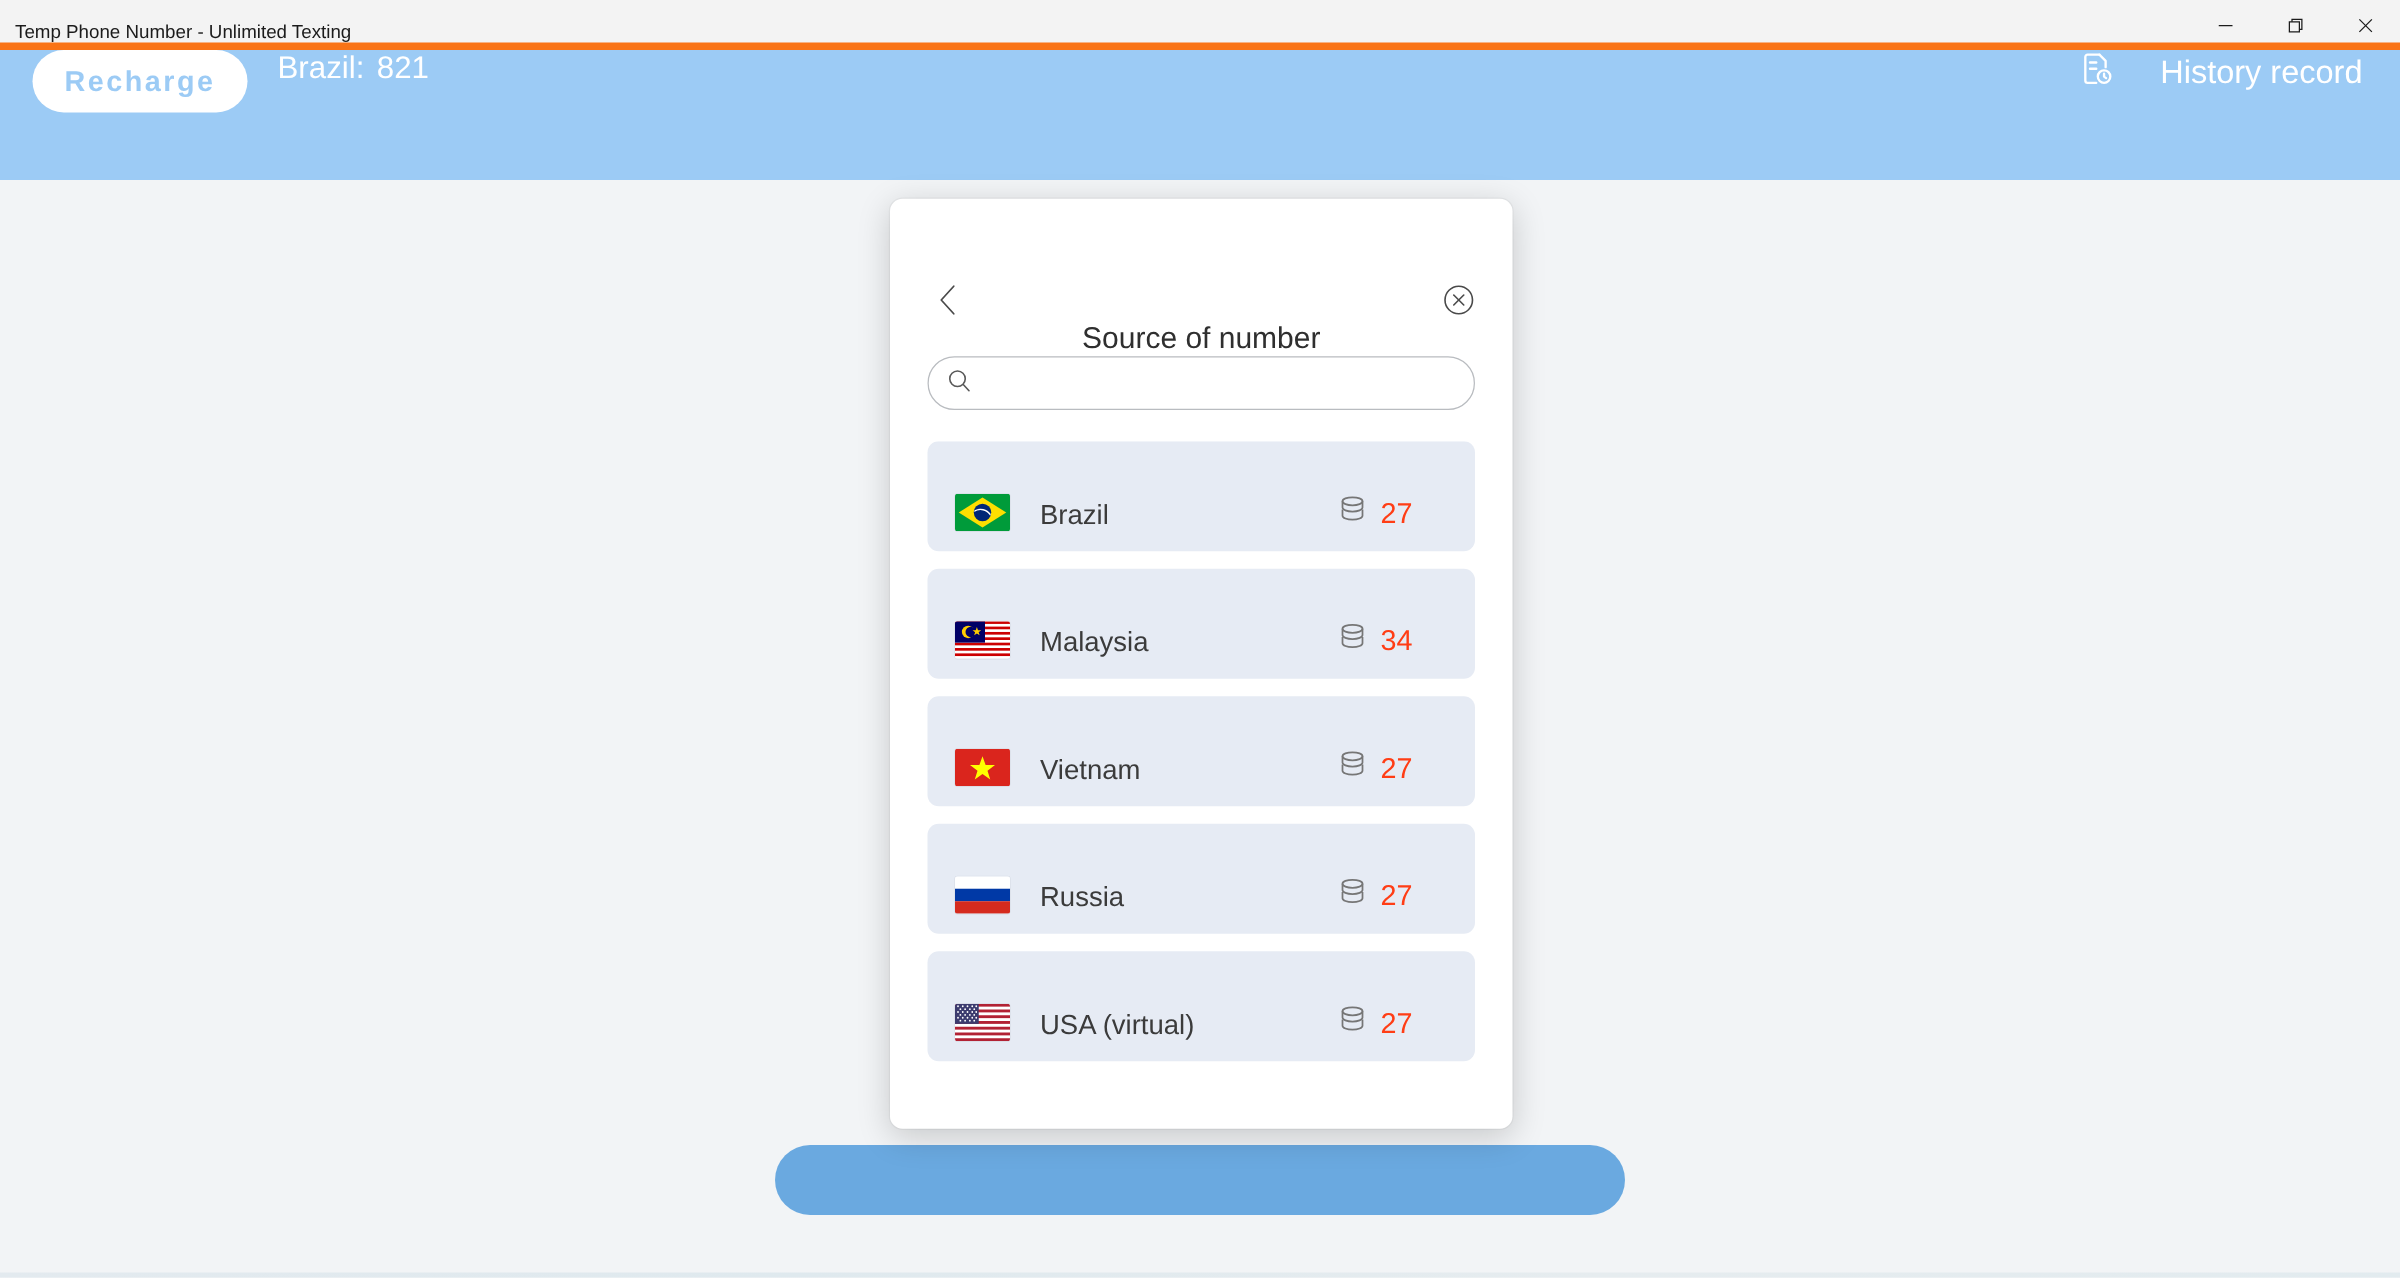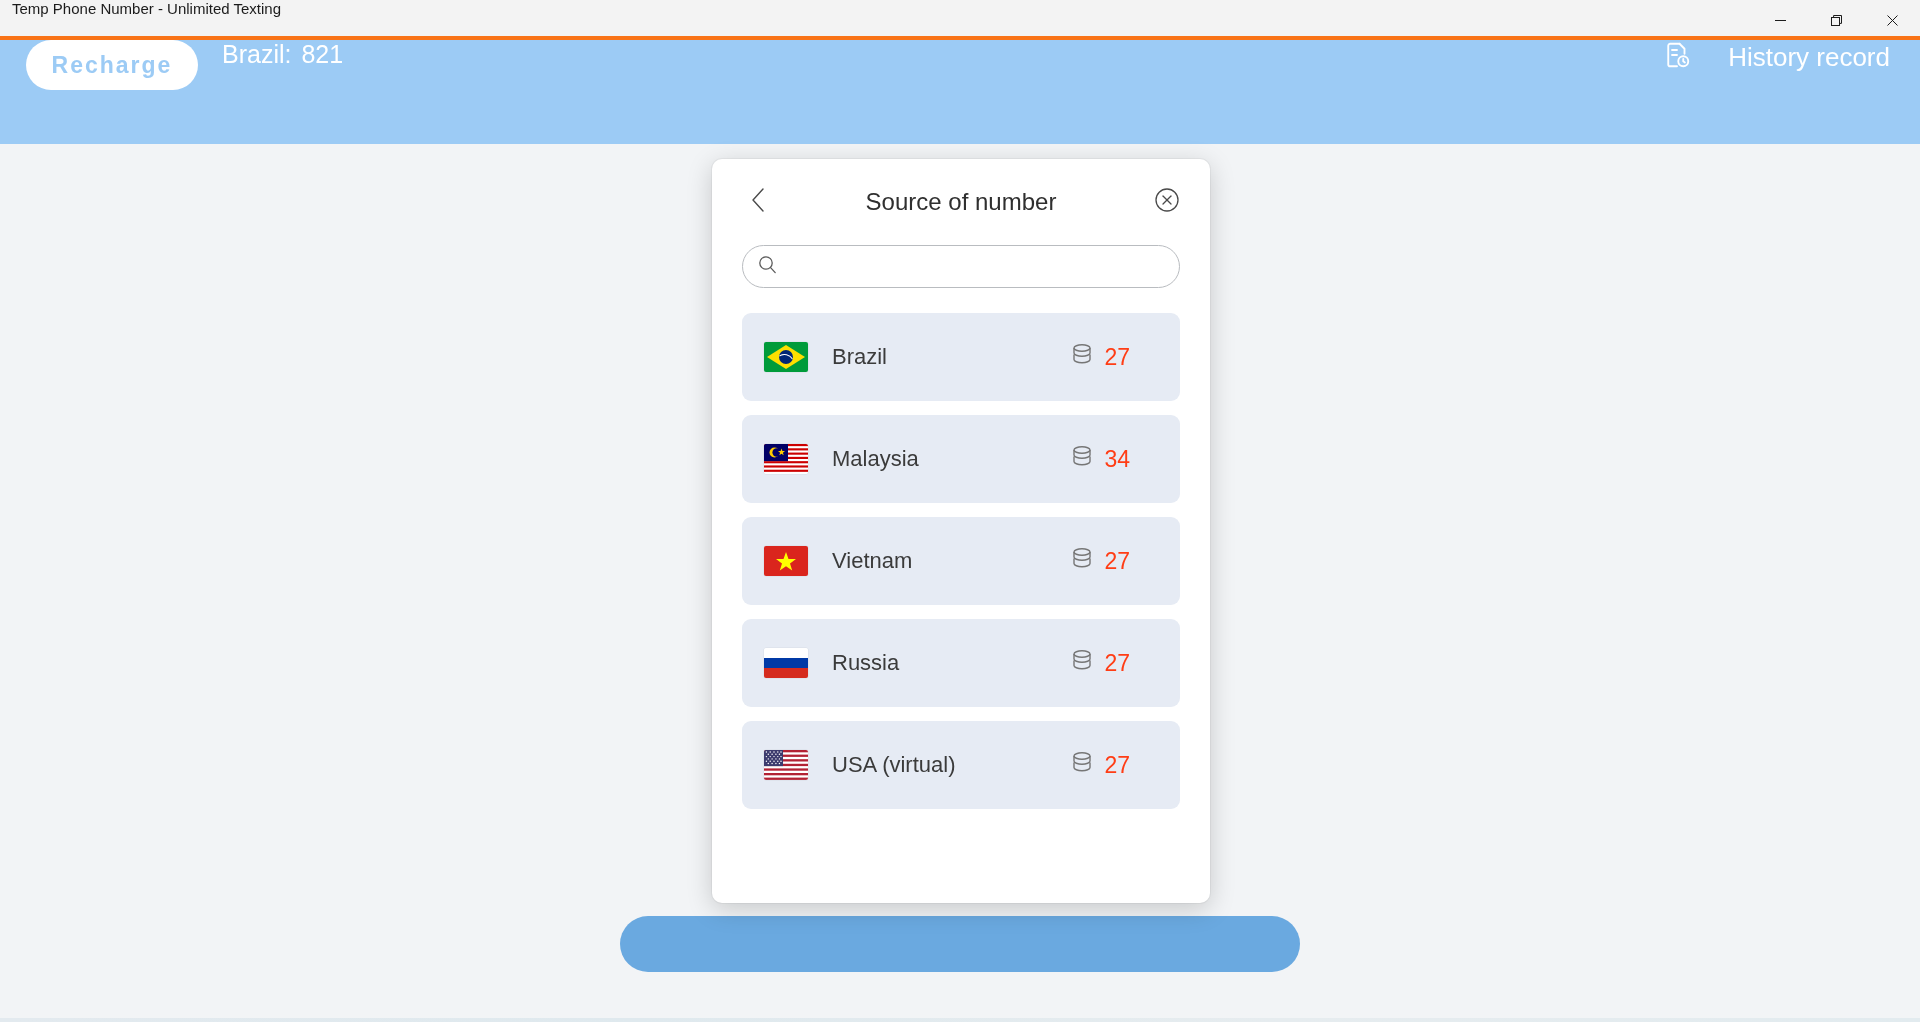--- a/index.html
+++ b/index.html
@@ -12,23 +12,23 @@
     background: #f2f4f6;
   }
 
   
   .titlebar {
     position: absolute;
     top: 0; left: 0;
     width: 1920px;
     height: 40px;
     background: #f3f3f3;
-    border-bottom: 4px solid #f97316;
-    display: flex;
-    align-items: flex-start;
+    border-bottom: 6px solid #f97316;
+    display: flex;
+    align-items: flex-end;
   }
   .titlebar-text {
     margin-left: 12px;
     font-size: 15px;
     color: #1b1b1b;
     white-space: nowrap;
   }
   .win-controls {
     position: absolute;
     right: 0; top: 0;
@@ -131,22 +131,23 @@
     height: 744px;
     background: #ffffff;
     border-radius: 10px;
     box-shadow: 0 6px 26px rgba(0,0,0,0.18), 0 0 0 1px rgba(0,0,0,0.04);
     overflow: hidden;
   }
   .modal-header {
     position: relative;
     height: 86px;
     display: flex;
-    align-items: center;
+    align-items: flex-end;
     justify-content: center;
+    margin-top: 40px;
   }
   .modal-title {
     font-size: 24px;
     color: #2f2f2f;
   }
   .back-arrow {
     position: absolute;
     left: 30px;
     top: 50%;
     transform: translateY(-50%);
@@ -197,22 +198,22 @@
     padding: 0 30px;
     height: 560px;
     overflow: hidden;
   }
   .country-row {
     height: 88px;
     background: #e6ebf4;
     border-radius: 9px;
     margin-bottom: 14px;
     display: flex;
-    align-items: center;
-    padding: 0 22px;
+    align-items: flex-end;
+    padding: 16px 22px;
     cursor: pointer;
   }
   .flag {
     width: 44px;
     height: 30px;
     flex: none;
     border-radius: 2px;
     overflow: hidden;
     box-shadow: 0 0 0 0.5px rgba(0,0,0,0.06);
   }

